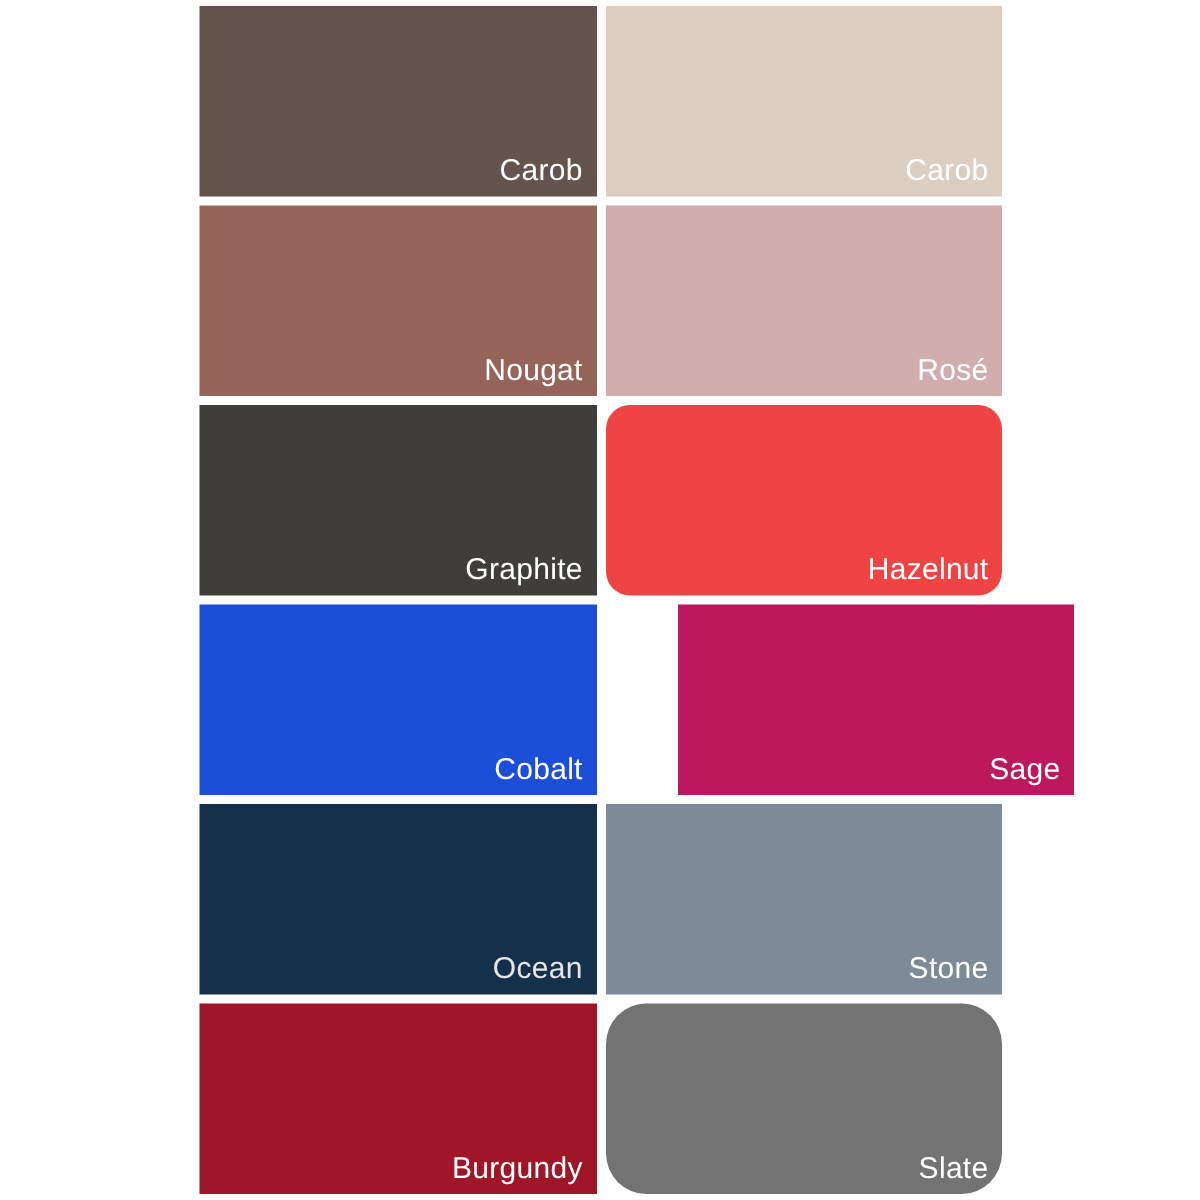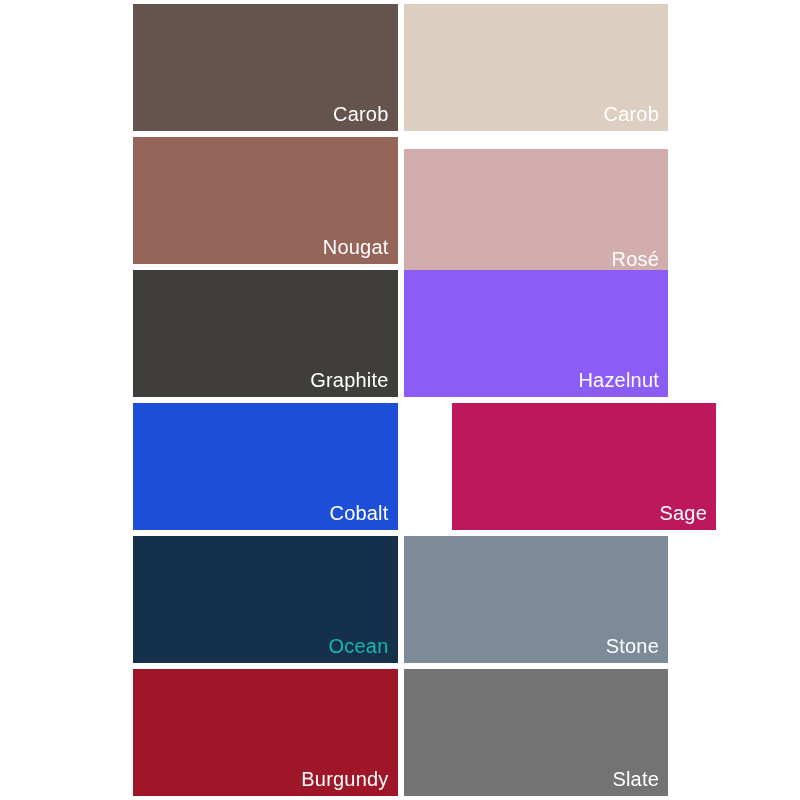--- a/index.html
+++ b/index.html
@@ -71,50 +71,50 @@
     </div>
 
     <div class="swatch" style="background-color:#dccec0;">
       <span class="swatch-label" style="color: rgb(255, 255, 255);">Carob</span>
     </div>
 
     <div class="swatch" style="background-color:#96655a;">
       <span class="swatch-label" style="color: rgb(255, 255, 255); margin-top: 36px;">Nougat</span>
     </div>
 
-    <div class="swatch" style="background-color:#d2adad;margin-top:12px;">
+    <div class="swatch" style="background-color:#d2adad;">
       <span class="swatch-label" style="color: rgb(255, 255, 255);">Rosé</span>
     </div>
 
     <div class="swatch" style="background-color:#403e3a;">
       <span class="swatch-label" style="color: rgb(255, 255, 255);">Graphite</span>
     </div>
 
-    <div class="swatch" style="background-color:#8b5cf6;">
+    <div class="swatch" style="background-color:#ef4444;border-radius:16px;">
       <span class="swatch-label" style="color: rgb(255, 255, 255);">Hazelnut</span>
     </div>
 
     <div class="swatch" style="background-color:#1d4ed8;">
       <span class="swatch-label" style="color: rgb(255, 255, 255);">Cobalt</span>
     </div>
 
     <div class="swatch" style="background-color:#be185d;margin-left:48px;">
       <span class="swatch-label" style="color: rgb(255, 255, 255);">Sage</span>
     </div>
 
     <div class="swatch" style="background-color:#15304b;">
-      <span class="swatch-label" style="color: #14b8a6;">Ocean</span>
+      <span class="swatch-label" style="color: #e5e5e5;">Ocean</span>
     </div>
 
     <div class="swatch" style="background-color:#7d8b98;">
       <span class="swatch-label" style="color: rgb(255, 255, 255);">Stone</span>
     </div>
 
     <div class="swatch" style="background-color:#9e1628;text-decoration:underline;">
       <span class="swatch-label" style="color: rgb(255, 255, 255);">Burgundy</span>
     </div>
 
-    <div class="swatch" style="background-color:#737373;">
+    <div class="swatch" style="background-color:#737373;border-radius:27px;">
       <span class="swatch-label" style="color: rgb(255, 255, 255);">Slate</span>
     </div>
 
   </div>
 </div>
 
 </body></html>

